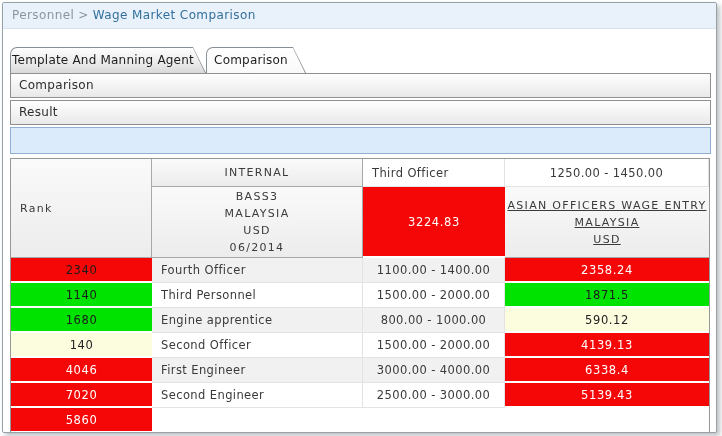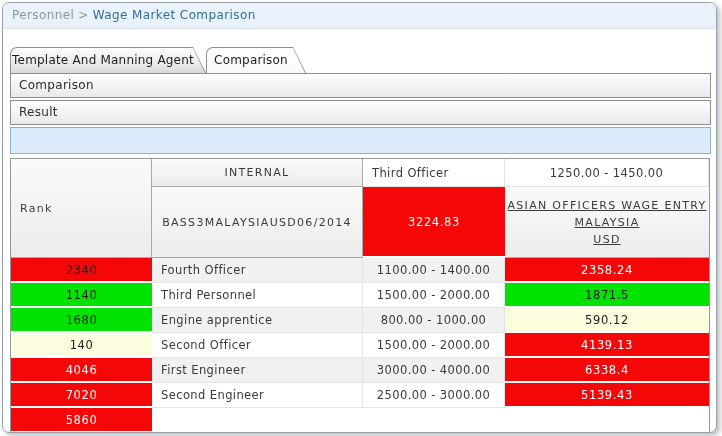--- a/index.html
+++ b/index.html
@@ -3,21 +3,21 @@
 <meta charset="utf-8">
 <style>
   html,body{margin:0;padding:0;}
   body{
     width:722px;height:436px;position:relative;overflow:hidden;
     background:#fff;
     font-family:"DejaVu Sans","Liberation Sans",sans-serif;
   }
   .page{
     position:absolute;left:2px;top:2px;width:713px;height:429px;
-    background:#fff;border:1px solid #98a1a8;border-radius:7px;
+    background:#fff;border:1px solid #98a1a8;border-radius:2px;
     box-shadow:3px 3px 5px rgba(90,100,110,.40);
     overflow:hidden;
   }
   
   .breadcrumb{
     height:25px;line-height:25px;background:#e9f1fb;
     border-bottom:1px solid #d9e3ee;padding-left:9px;
     font-size:12px;letter-spacing:.4px;white-space:nowrap;
   }
   .crumb-section{color:#8d959c;}
@@ -68,21 +68,21 @@
     font-size:11.5px;color:#3a3a3a;
   }
   .hcell{
     background:linear-gradient(#fafafa,#ececec);
     border-right:1px solid #a8a8a8;border-bottom:1px solid #a8a8a8;
     display:flex;align-items:center;justify-content:center;
     font-size:11px;color:#3b3b3b;letter-spacing:1.3px;text-align:center;
   }
   .hcell--rank{grid-column:1;grid-row:1/3;justify-content:flex-start;padding-left:9px;}
   .hcell--internal-group{grid-column:2;grid-row:1;}
-  .hcell--internal-sub{grid-column:2;grid-row:2;line-height:17px;}
+  .hcell--internal-sub{grid-column:2;grid-row:2;flex-direction:column;line-height:17px;}
   .hcell--average{grid-column:3;grid-row:1/3;}
   .hcell--external-group{grid-column:4;grid-row:1;border-right:none;}
   .hcell--external-sub{grid-column:4;grid-row:2;border-right:none;}
   .wage-link{color:#3b3b3b;text-decoration:underline;text-align:center;line-height:17px;cursor:pointer;}
   .wage-link span{display:block;}
   .trow{display:contents;}
   .cell{
     display:flex;align-items:center;box-sizing:border-box;
     letter-spacing:.4px;
   }

